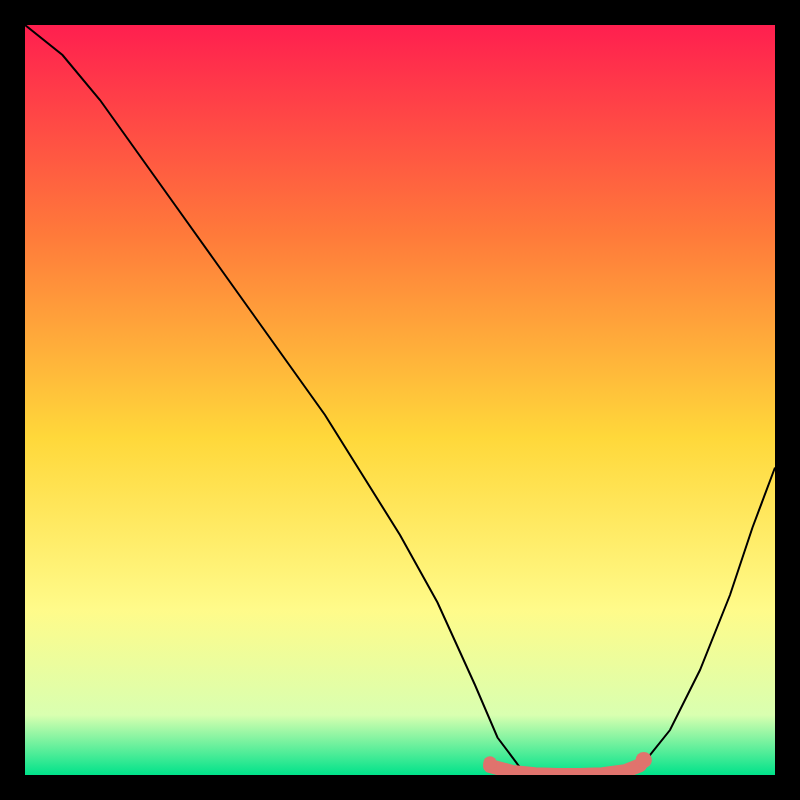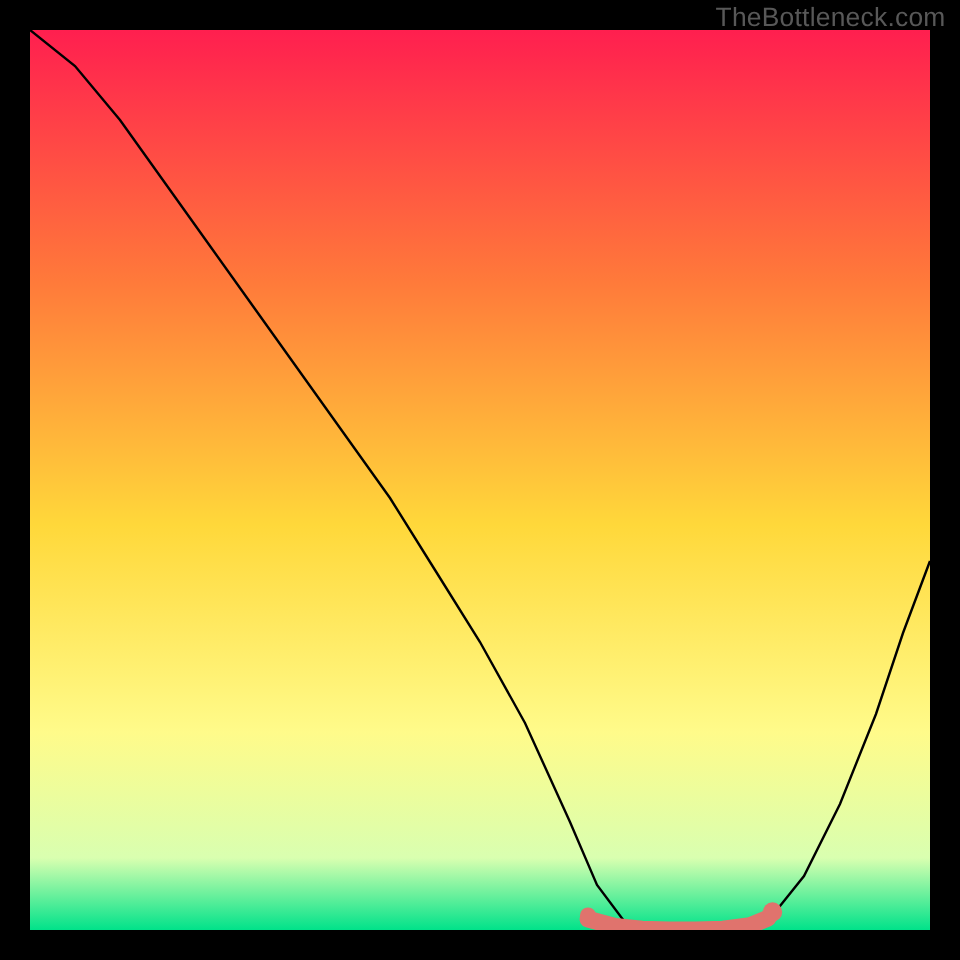--- a/index.html
+++ b/index.html
@@ -73,15 +73,14 @@
 
     <svg id="curve-layer" class="curve-svg" viewBox="0 0 750 750" preserveAspectRatio="none">
       <path id="main-curve" d="M0.00 0.00 L37.50 30.00 L75.00 75.00 L112.50 127.50 L150.00 180.00 L187.50 232.50 L225.00 285.00 L262.50 337.50 L300.00 390.00 L337.50 450.00 L375.00 510.00 L412.50 577.50 L450.00 660.00 L472.50 712.50 L495.00 742.50 L525.00 750.00 L555.00 750.00 L585.00 750.00 L615.00 742.50 L645.00 705.00 L675.00 645.00 L705.00 570.00 L727.50 502.50 L750.00 442.50 " fill="none" stroke="#000000" stroke-width="2"></path>
       <path id="opt-range" d="M465.00 741.00 L487.50 747.00 L510.00 749.25 L532.50 750.00 L555.00 750.00 L577.50 749.25 L600.00 746.25 L615.00 740.25 " fill="none" stroke="#e0736d" stroke-width="14" stroke-linecap="round"></path>
       <circle id="dot-start" r="6.75" fill="#e0736d" cx="465" cy="738"></circle>
       <circle id="dot-end" r="8.1" fill="#e0736d" cx="618.75" cy="735"></circle>
     </svg>
 
   </div>
 
-  <div class="watermark">TheBottleneck.com</div>
 
 </div>
 
 </body></html>

